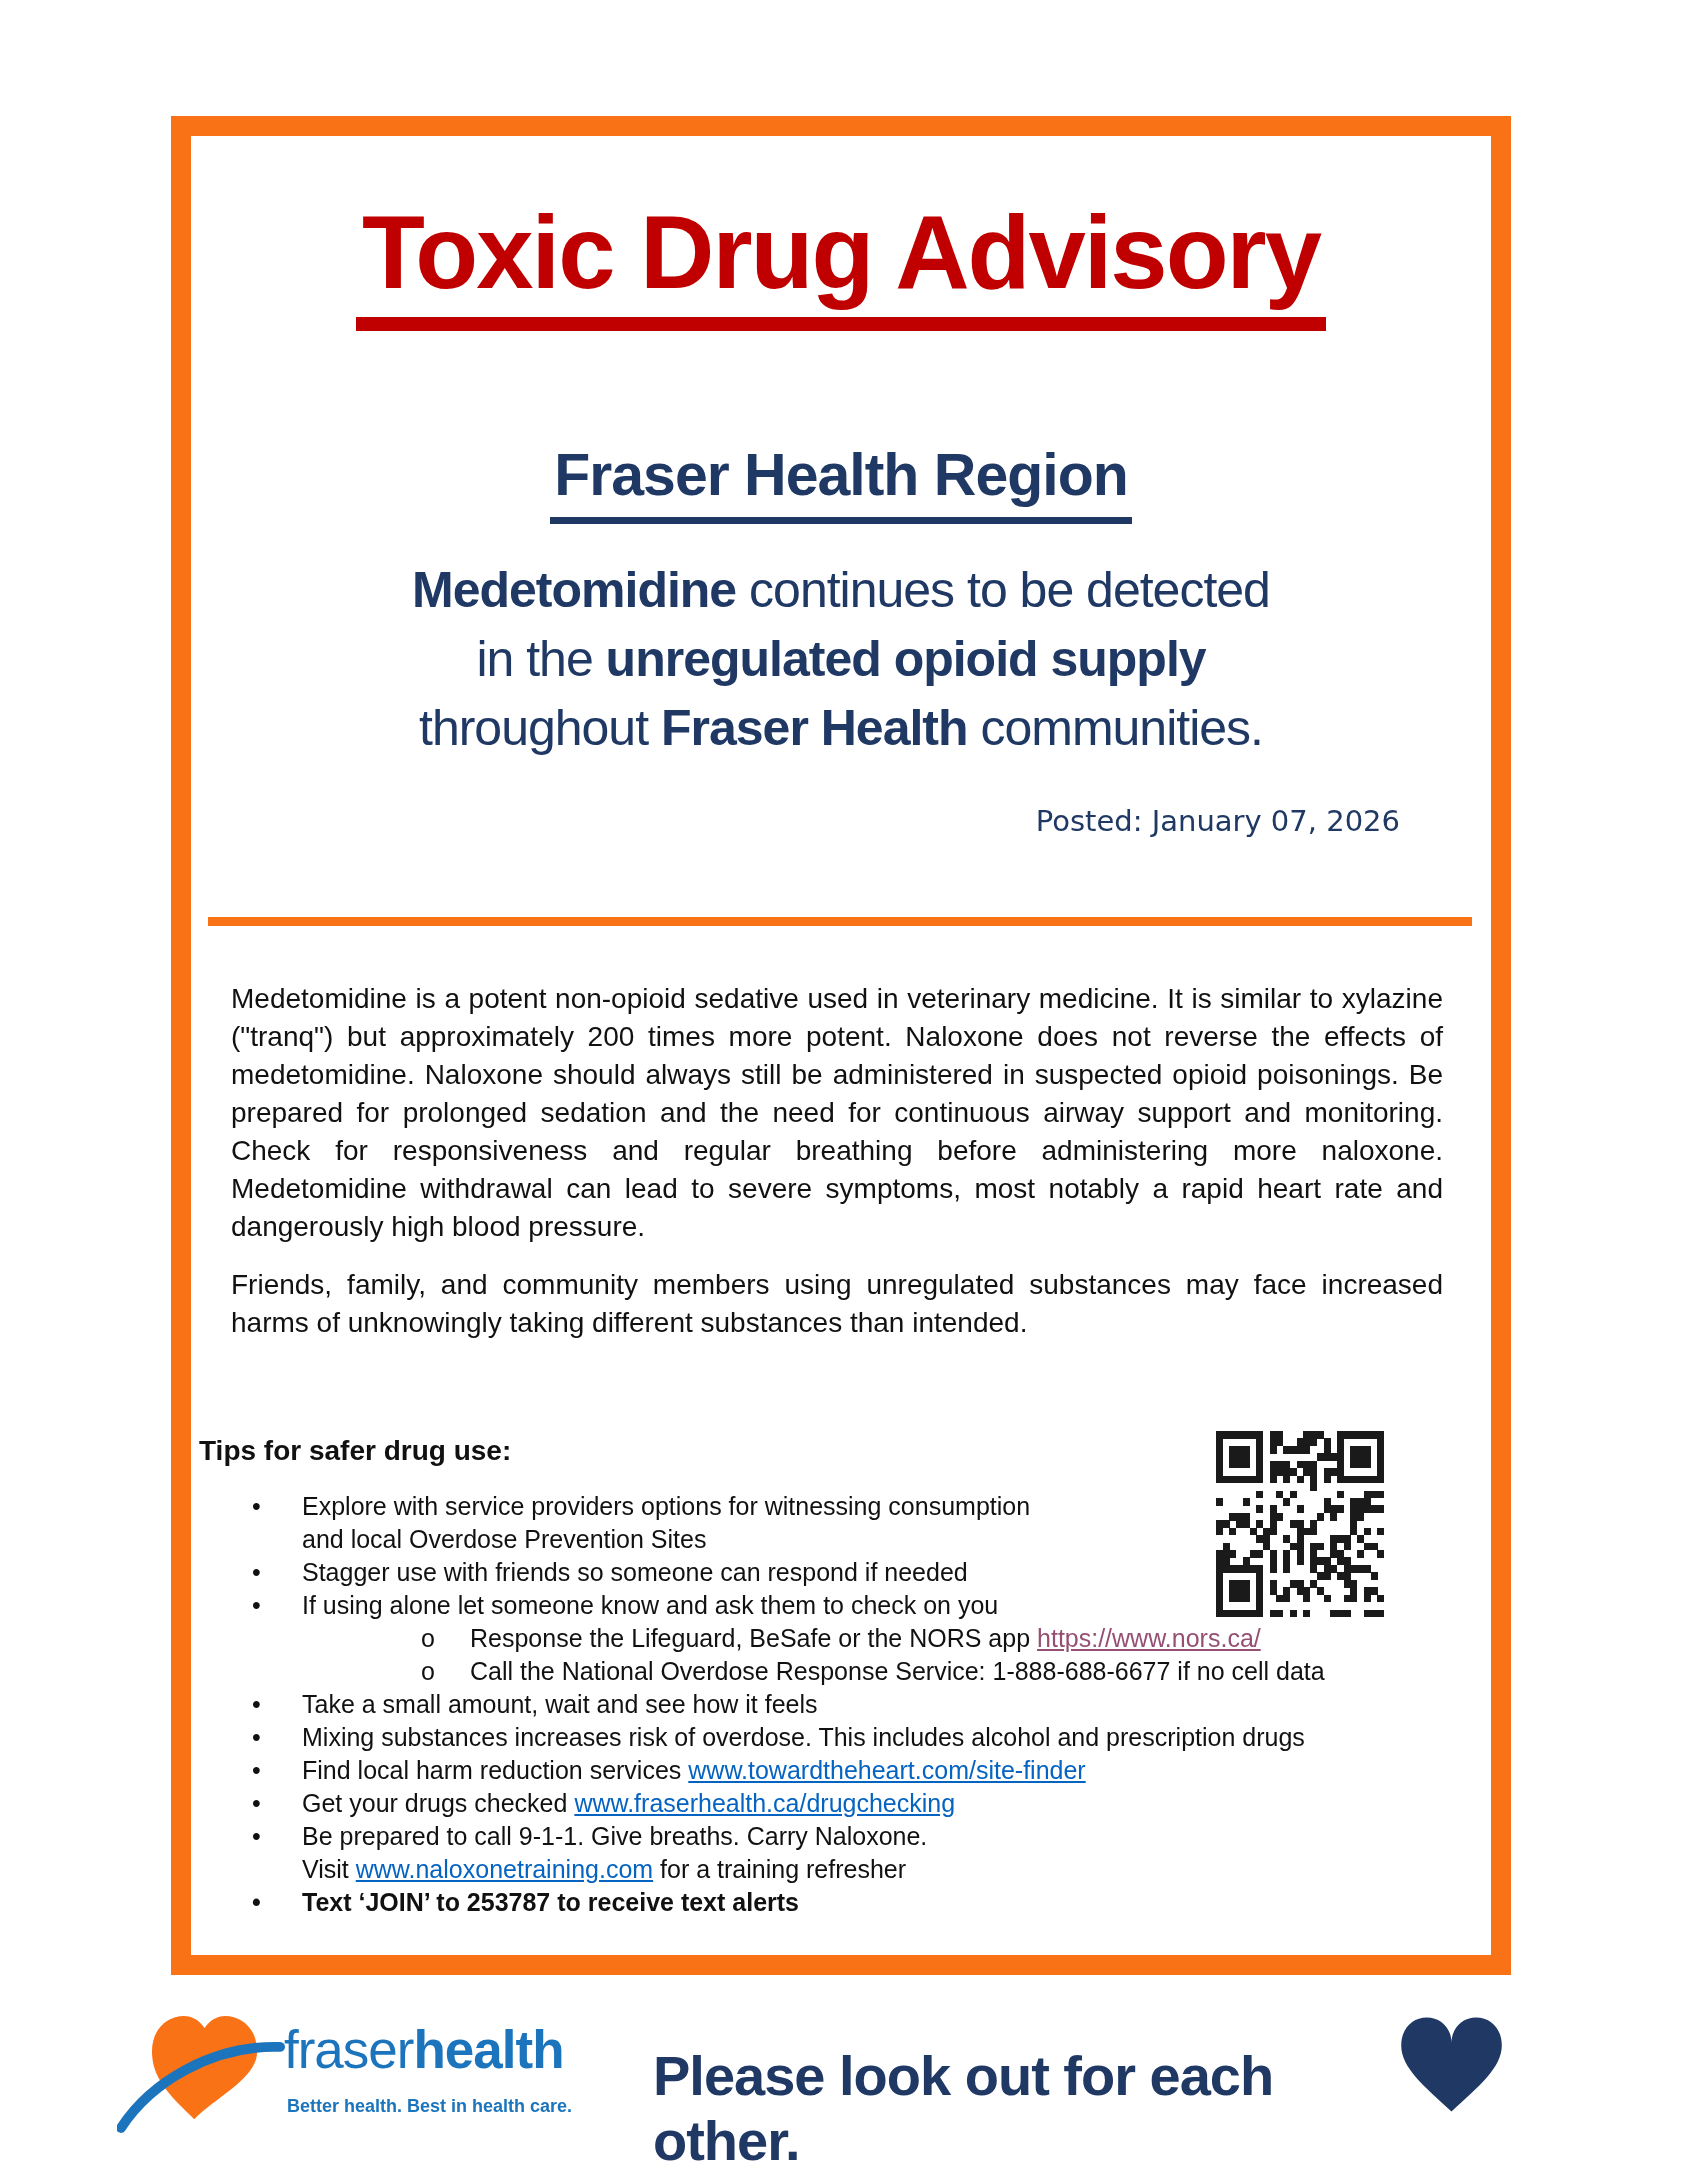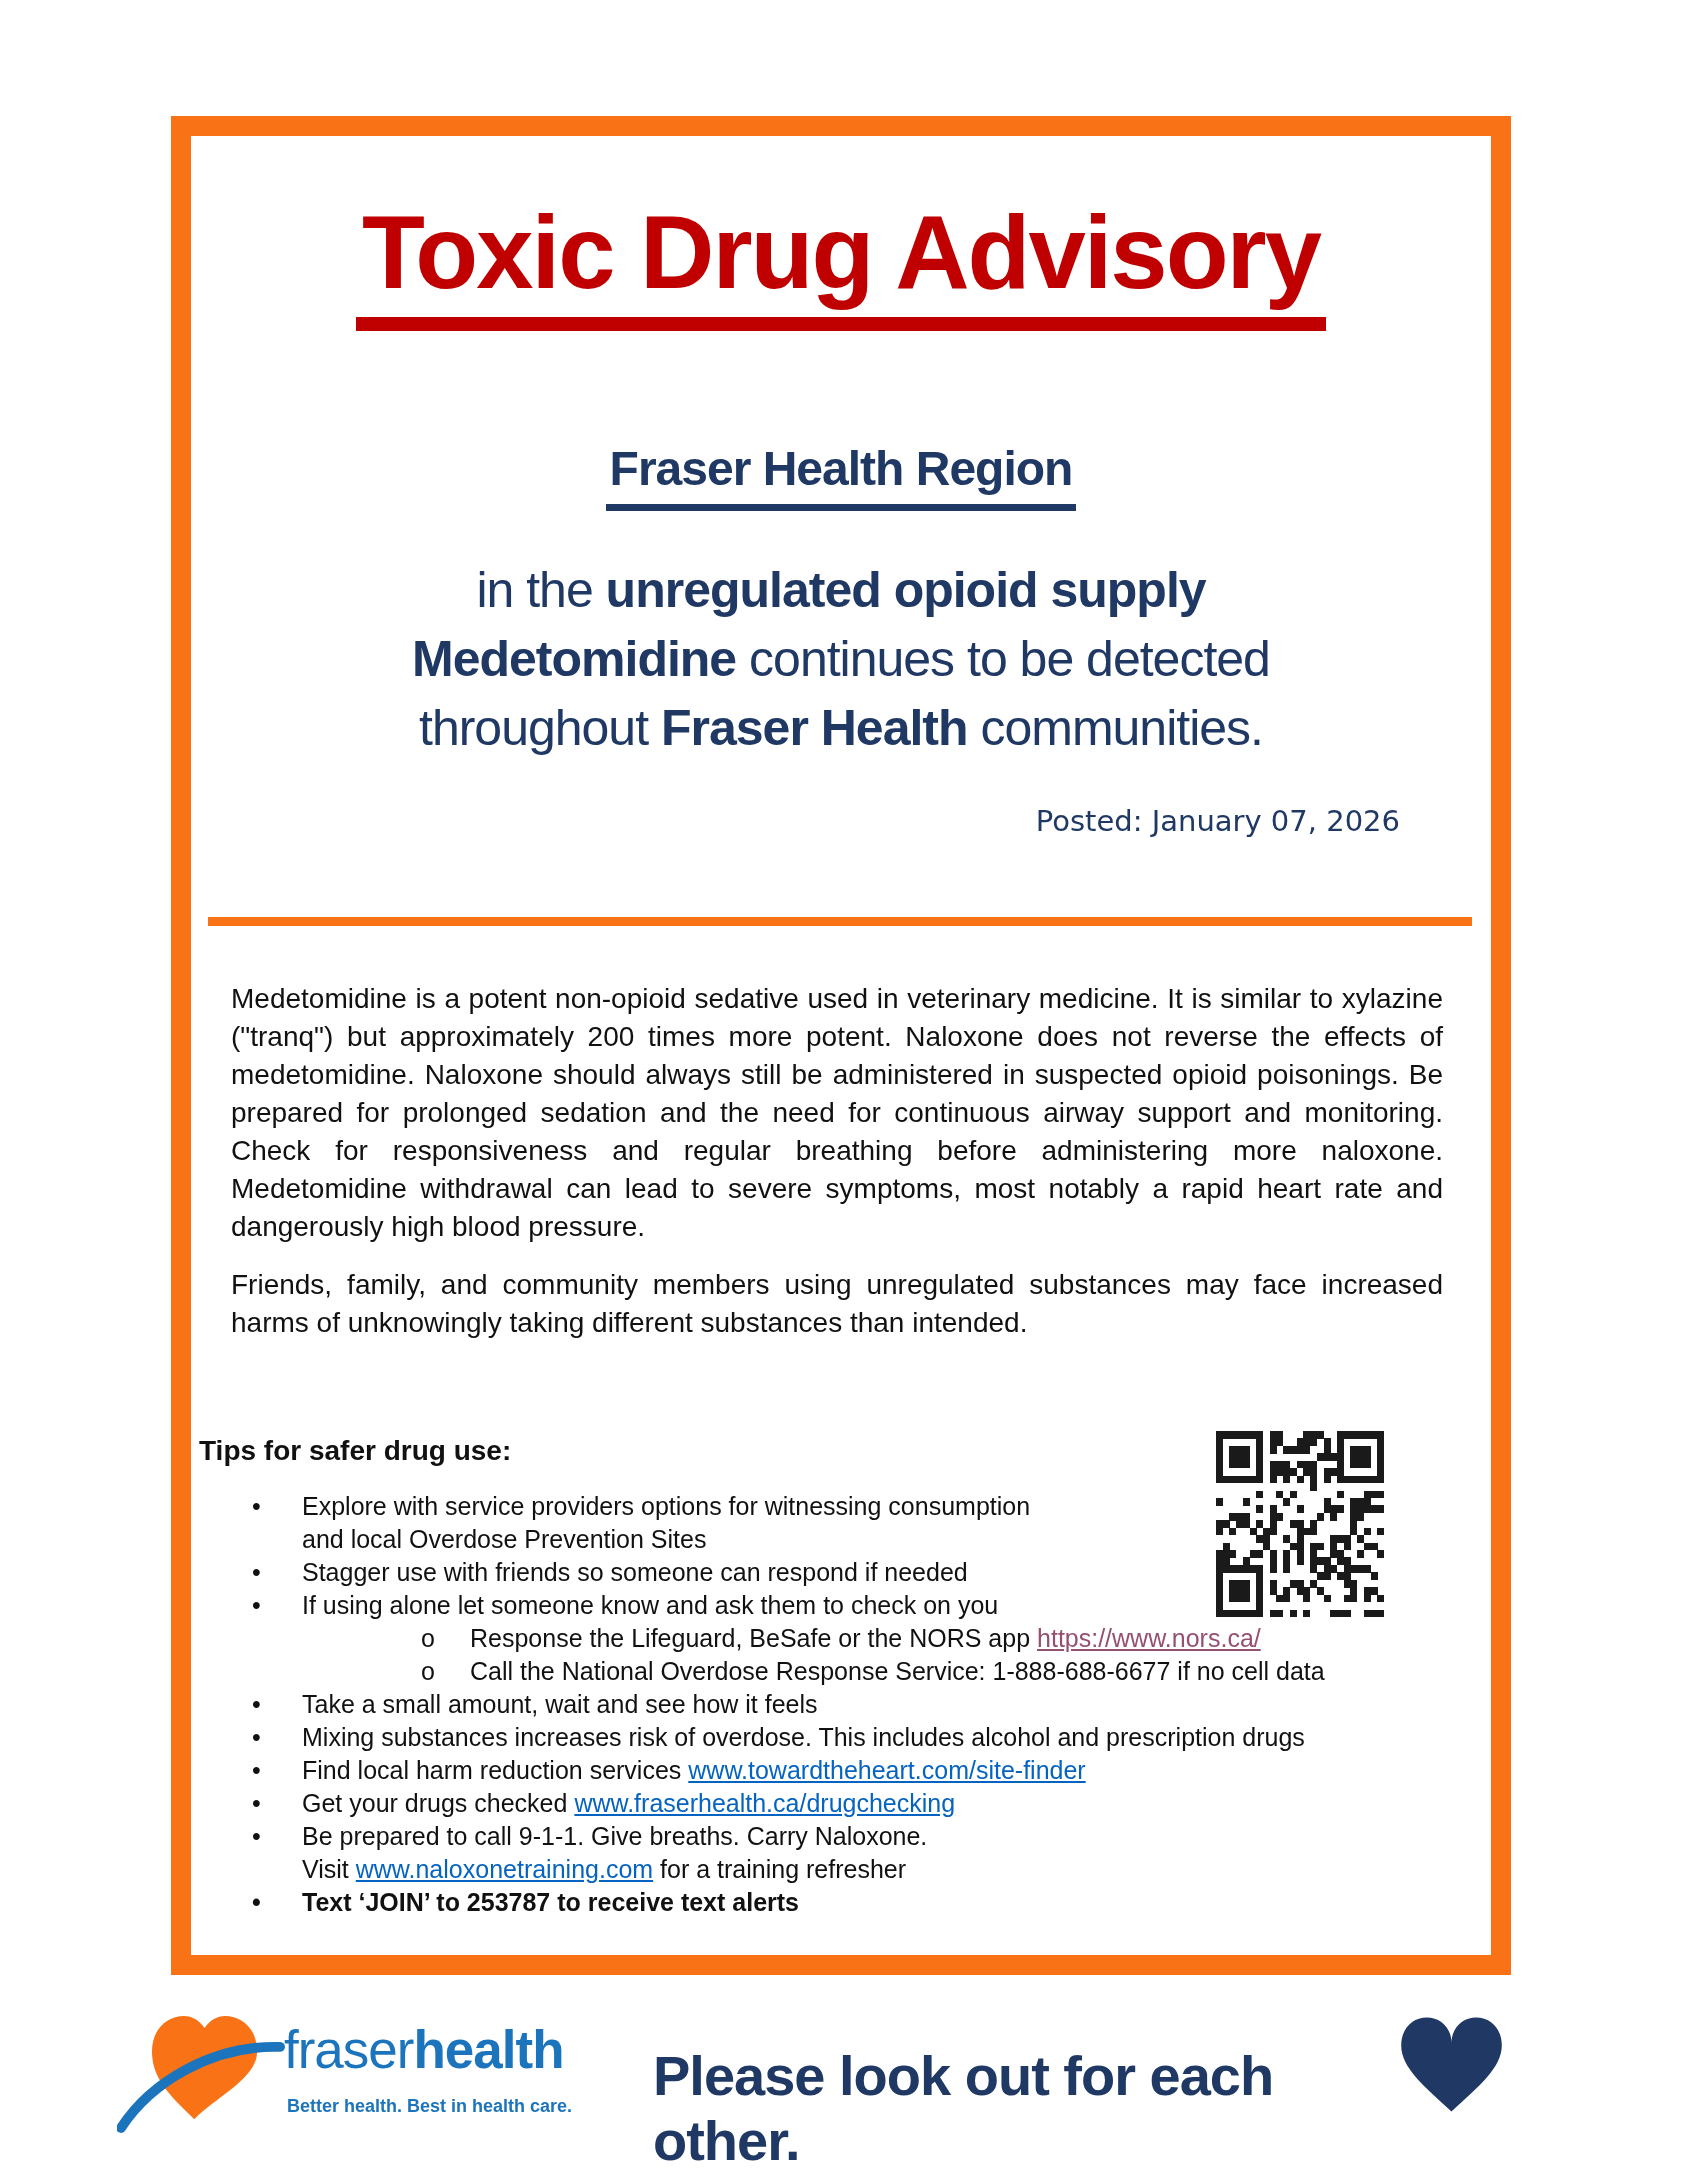--- a/index.html
+++ b/index.html
@@ -14,21 +14,21 @@
   }
   .inner{position:relative;width:100%;height:100%;}
   .title-wrap{position:absolute;top:63px;left:0;right:0;text-align:center;}
   .title{
     display:inline-block;font-size:103px;font-weight:700;color:var(--red);
     line-height:1.05;letter-spacing:-2px;
     border-bottom:14px solid var(--red);padding:0 6px 10px 6px;
   }
   .region-wrap{position:absolute;top:305px;left:0;right:0;text-align:center;}
   .region{
-    display:inline-block;font-size:48px;font-weight:700;color:var(--navy);
+    display:inline-block;font-size:59px;font-weight:700;color:var(--navy);
     border-bottom:7px solid var(--navy);padding:0 4px 8px 4px;letter-spacing:-1px;
   }
   .headline{position:absolute;top:420px;left:0;right:0;text-align:center;
     font-size:50px;line-height:69px;color:var(--navy);letter-spacing:-1px;}
   .posted{position:absolute;top:668px;left:0;right:0;text-align:right;padding-right:91px;
     font-family:"DejaVu Sans", sans-serif;font-size:29px;color:var(--navy);}
   .rule{position:absolute;top:781px;left:17px;width:1264px;height:9px;background:var(--orange);}
   .paras{position:absolute;top:844px;left:40px;right:48px;}
   .para{font-size:28px;line-height:38px;text-align:justify;color:var(--black);margin:0;}
   .para + .para{margin-top:20px;}
@@ -58,22 +58,22 @@
 
 <div class="frame">
   <div class="inner">
     <div class="title-wrap">
       <span class="title">Toxic Drug Advisory</span>
     </div>
     <div class="region-wrap">
       <span class="region">Fraser Health Region</span>
     </div>
     <div class="headline" id="headline">
+        <div><span style="font-weight: 700;">Medetomidine</span><span> continues to be detected</span></div>
         <div><span>in the </span><span style="font-weight: 700;">unregulated opioid supply</span></div>
-        <div><span style="font-weight: 700;">Medetomidine</span><span> continues to be detected</span></div>
         <div><span>throughout </span><span style="font-weight: 700;">Fraser Health</span><span> communities.</span></div>
       </div>
     <div class="posted">Posted: January 07, 2026</div>
     <div class="rule"></div>
     <div class="paras">
       <p class="para">Medetomidine is a potent non-opioid sedative used in veterinary medicine. It is similar to xylazine ("tranq") but approximately 200 times more potent. Naloxone does not reverse the effects of medetomidine. Naloxone should always still be administered in suspected opioid poisonings. Be prepared for prolonged sedation and the need for continuous airway support and monitoring. Check for responsiveness and regular breathing before administering more naloxone. Medetomidine withdrawal can lead to severe symptoms, most notably a rapid heart rate and dangerously high blood pressure.</p>
       <p class="para">Friends, family, and community members using unregulated substances may face increased harms of unknowingly taking different substances than intended.</p>
     </div>
     <div class="tips-heading">Tips for safer drug use:</div>
     <div class="qr" id="qr"><svg viewBox="0 0 25 25" width="168" height="186" preserveAspectRatio="none" shape-rendering="crispEdges">

